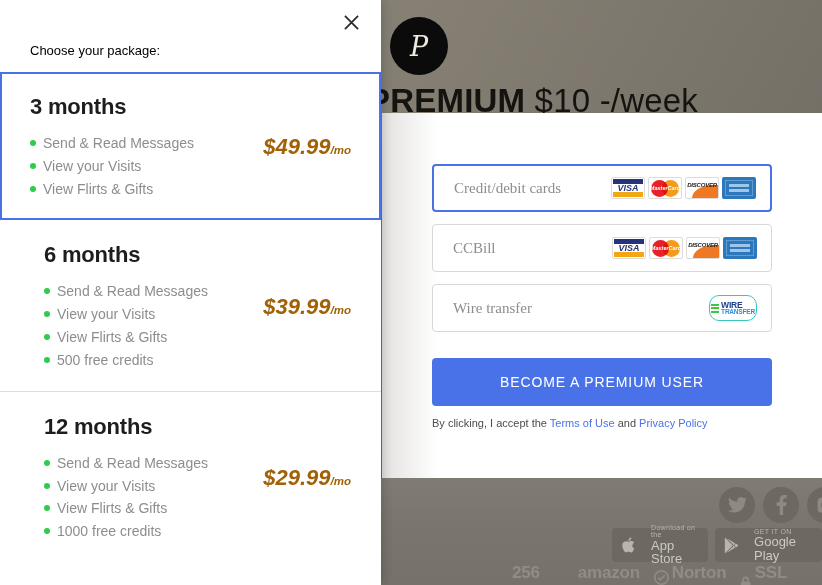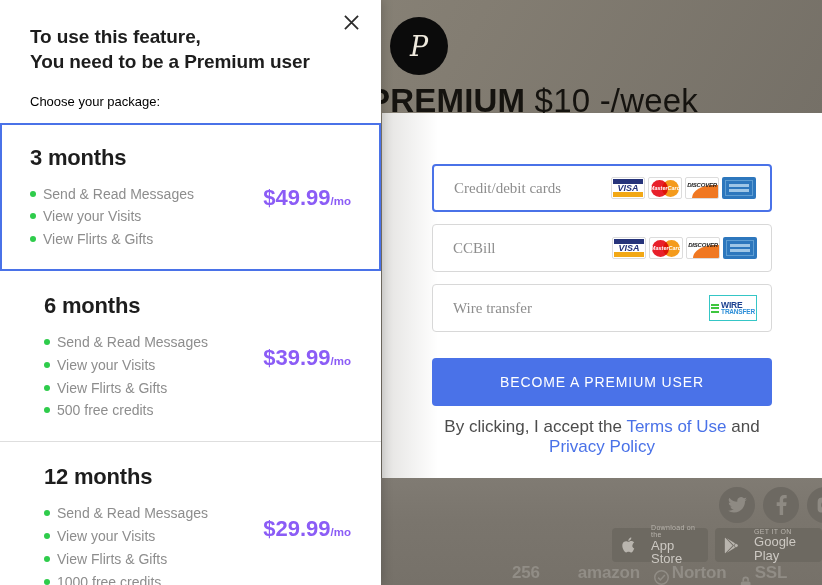--- a/index.html
+++ b/index.html
@@ -66,31 +66,31 @@
   .disc { background:#fff; border:1px solid #dcdcdc; position:relative; }
   .disc .swoosh { position:absolute; right:0; bottom:0; width:26px; height:13px; background:#f07822;
                   border-top-left-radius:22px 13px; }
   .disc .dw { position:absolute; left:0; right:0; top:4px; text-align:center;
               font-size:6px; font-weight:700; color:#1a1a1a; letter-spacing:-.2px; z-index:2; }
   .amex { background:#2d77bd; position:relative; }
   .amex .ax { position:absolute; inset:3px; border:1px solid #5f9ed3; display:flex; flex-direction:column;
               align-items:center; justify-content:center; }
   .amex .ax i { display:block; width:20px; height:3px; background:#9fc6e6; margin:1px 0; font-style:normal; }
 
-  .wire-logo { width:48px; height:26px; border:1px solid #35c6c6; border-radius:0; background:#fff;
+  .wire-logo { width:48px; height:26px; border:1px solid #35c6c6; border-radius:10px; background:#fff;
                display:flex; align-items:center; justify-content:center; gap:2px; padding:0 2px; }
   .wire-bars { display:flex; flex-direction:column; gap:1.5px; }
   .wire-bars i { display:block; width:8px; height:2px; background:#3ec63e; }
   .wire-text { line-height:1; text-align:left; }
   .wire-text .w1 { display:block; font-size:8.5px; font-weight:700; color:#1a3f8f; letter-spacing:-.2px; }
   .wire-text .w2 { display:block; font-size:6.5px; font-weight:700; color:#2f8fd8; letter-spacing:-.2px; }
 
   .cta { margin-top:14px; height:48px; background:#4a72e8; border:none; border-radius:4px; width:100%;
          color:#fff; font-size:14px; letter-spacing:.9px; font-family:"Liberation Sans",sans-serif; cursor:pointer; }
-  .terms { margin-top:11px; text-align:center; font-size:17px; color:#4c4c4c; }
+  .terms { margin-top:11px; text-align:left; font-size:11px; color:#4c4c4c; }
   .terms a { color:#4a72e8; text-decoration:none; }
 
   
   .price-modal { position:absolute; left:0; top:0; width:381px; height:585px; background:#fff;
                  box-shadow:2px 0 10px rgba(0,0,0,.18); overflow:hidden; }
   .close-x { position:absolute; right:16px; top:8px; width:28px; height:28px; border:none; background:transparent;
              cursor:pointer; display:flex; align-items:center; justify-content:center; }
   .close-x svg { stroke:#2b2b2b; }
   .pm-head { padding:24px 30px 0 30px; }
   .pm-title { font-size:19px; font-weight:700; color:#1d1d1d; line-height:1.33; letter-spacing:-.1px; }
@@ -100,22 +100,22 @@
   .plan { position:relative; padding:22px 30px 20px 44px; background:#fff; }
   .plan.selected { border:2px solid #4a72e8; padding:20px 28px 18px 28px; }
   .plan .divider { position:absolute; left:0; right:0; bottom:0; height:1px; background:#dedede; }
   .plan-row { display:flex; align-items:flex-start; }
   .plan-left { flex:1 1 auto; }
   .plan-name { font-size:22px; font-weight:700; color:#1d1d1d; letter-spacing:-.2px; }
   .feats { margin-top:12px; list-style:none; }
   .feats li { position:relative; padding-left:13px; font-size:14px; color:#8d8d8d; line-height:1.63; }
   .feats li::before { content:""; position:absolute; left:0; top:8px; width:6px; height:6px;
                       border-radius:50%; background:#2ecc4b; }
-  .plan-price { flex:0 0 auto; align-self:center; font-size:22px; font-weight:700; color:#8b5cf6; white-space:nowrap;
-                padding-left:10px; }
+  .plan-price { flex:0 0 auto; align-self:center; font-size:22px; font-weight:700; color:#a16207; white-space:nowrap;
+                padding-left:10px;font-style:italic; }
   .plan-price .per { font-size:11.5px; font-weight:700; }
 </style>
 </head>
 <body>
 
 <div id="root">
 
   <div class="bg-page">
     <div class="bg-hero"></div>
     <div class="bg-logo">
@@ -274,24 +274,20 @@
   </div>
 
   <div class="price-modal">
     <button class="close-x">
       <svg width="15" height="15" viewBox="0 0 16 16">
           <path d="M1 1L15 15M15 1L1 15" stroke-width="1.9" fill="none"></path>
         </svg>
     </button>
 
     <div class="pm-head">
-      <div class="pm-title">
-        <div>To use this feature,</div>
-        <div>You need to be a Premium user</div>
-      </div>
       <div class="pm-sub">Choose your package:</div>
     </div>
 
     <div class="plans">
 
       <div class="plan selected">
         <div class="plan-row">
           <div class="plan-left">
             <div class="plan-name">3 months</div>
             <ul class="feats">

